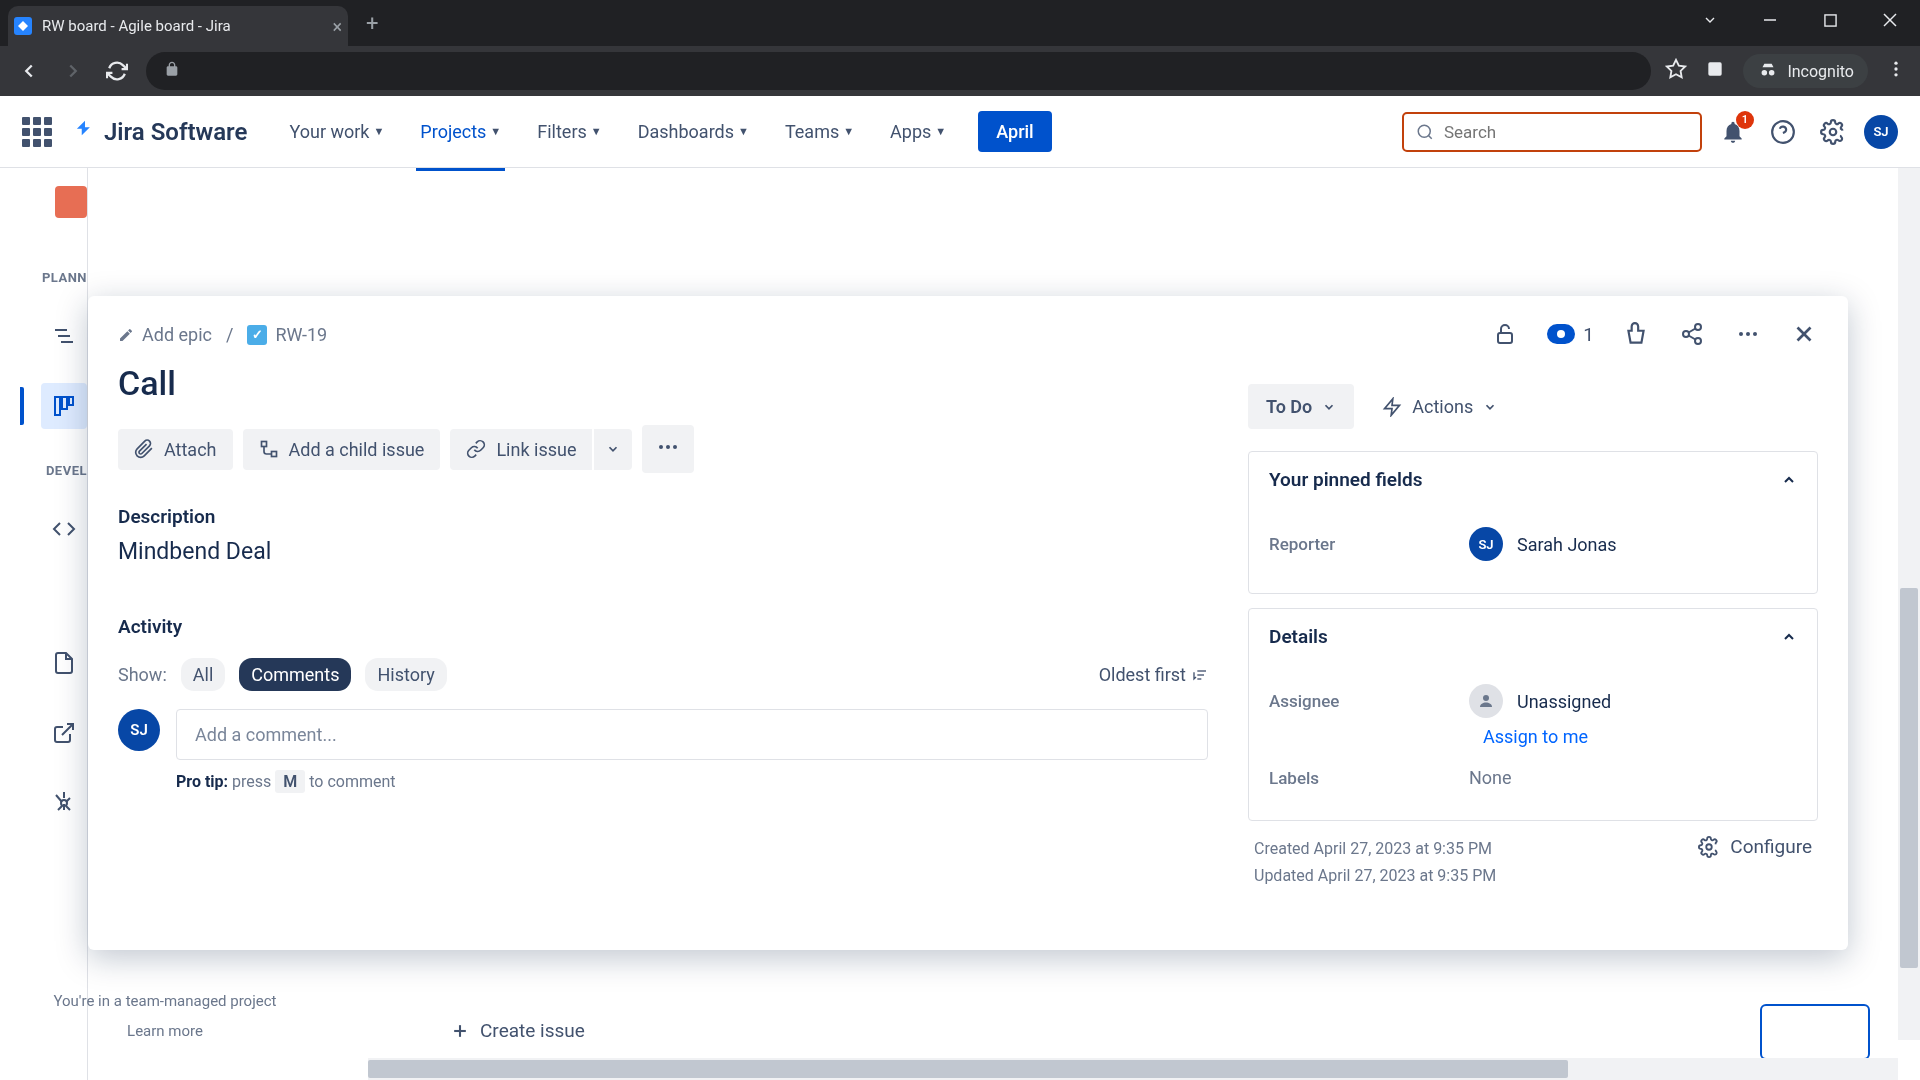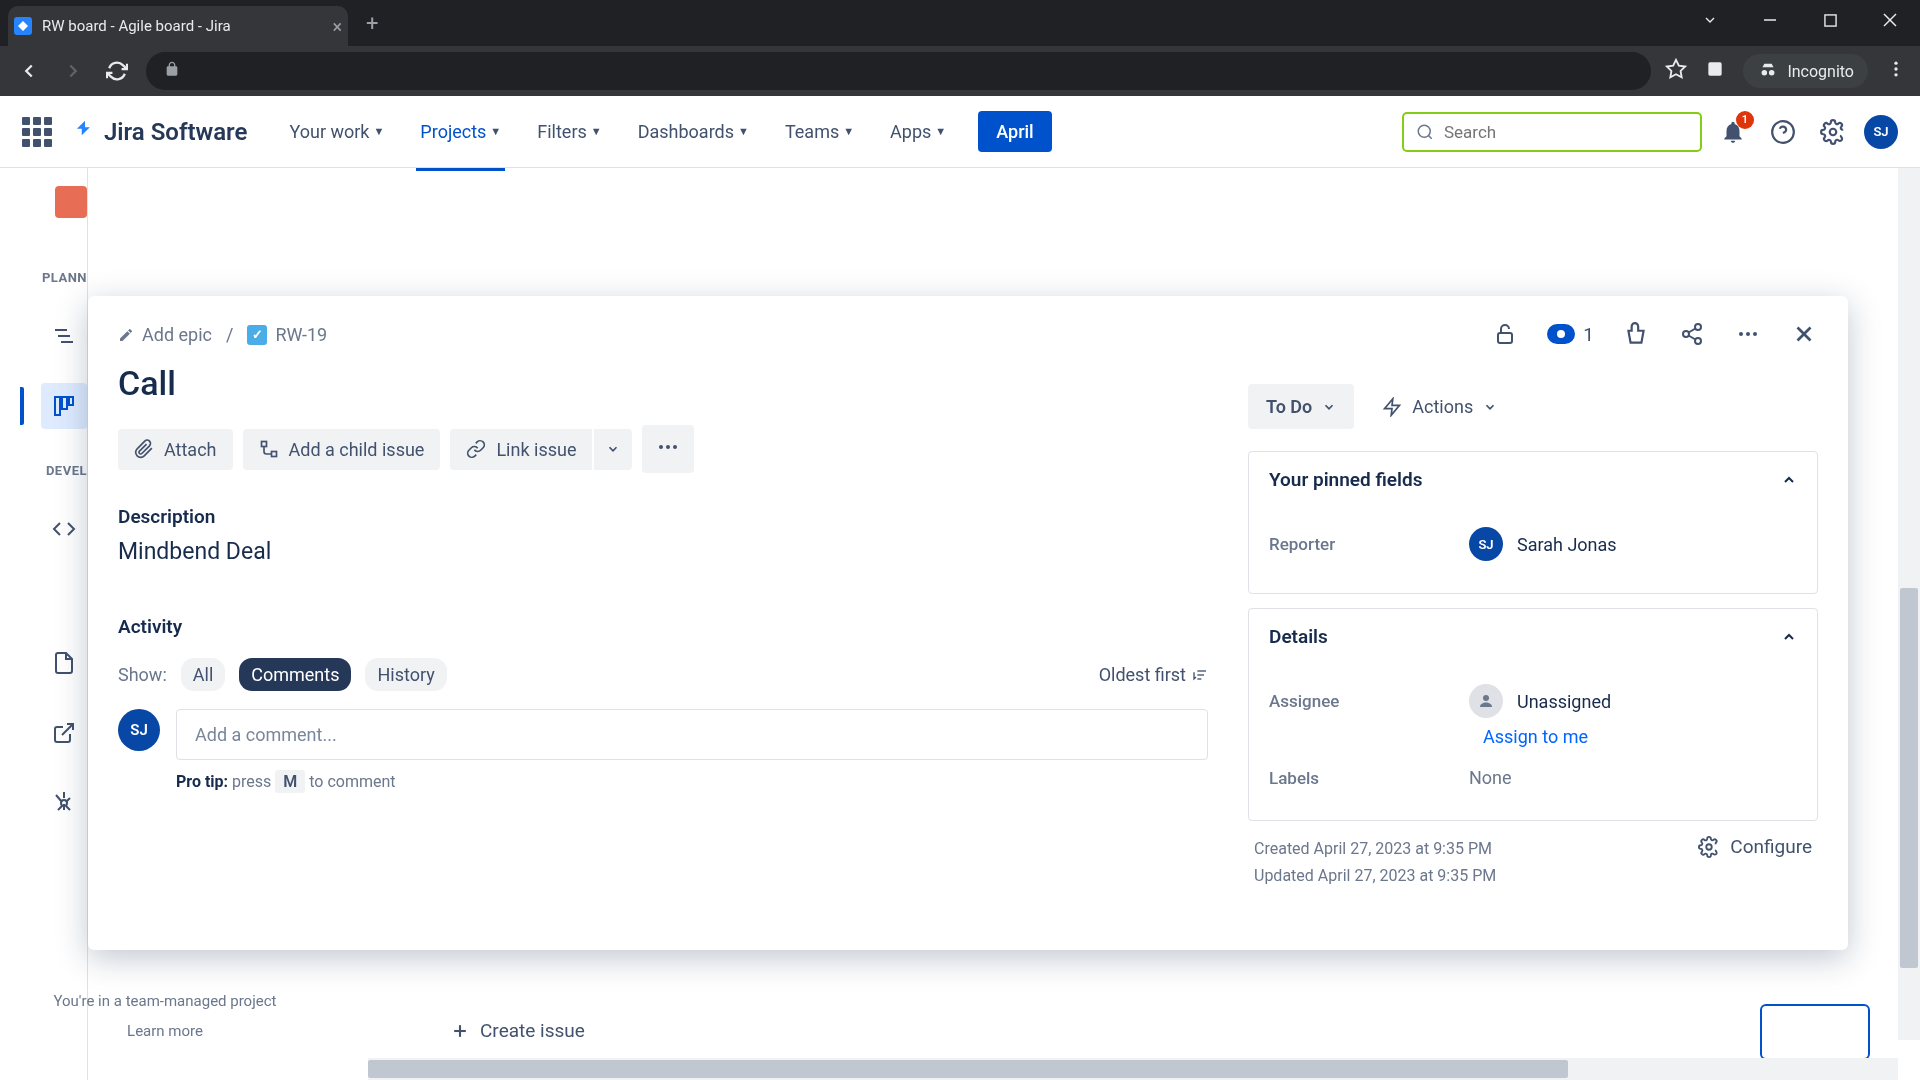--- a/index.html
+++ b/index.html
@@ -35,21 +35,21 @@
 .app-switcher span { background: #42526e; border-radius: 1px; }
 .jira-logo { display: flex; align-items: center; gap: 6px; margin-left: 8px; margin-right: 18px; }
 .jira-logo-icon { width: 26px; height: 26px; color: #2684ff; }
 .jira-logo-text { font-size: 24px; font-weight: 600; color: #253858; }
 .nav-item { display: flex; align-items: center; gap: 4px; padding: 8px 12px; color: #42526e; font-size: 18px; cursor: pointer; border-radius: 4px; }
 .nav-item.active { color: #0052cc; position: relative; }
 .nav-item.active::after { content: ''; position: absolute; bottom: -21px; left: 8px; right: 8px; height: 3px; background: #0052cc; }
 .chev { font-size: 11px; color: #42526e; }
 .create-btn { background: #0052cc; color: #fff; padding: 10px 18px; border-radius: 4px; font-size: 18px; font-weight: 500; cursor: pointer; margin-left: 8px; }
 .nav-spacer { flex: 1; }
-.search-box { display: flex; align-items: center; border: 2px solid #84cc16; border-radius: 5px; padding: 8px 12px; width: 300px; gap: 10px; }
+.search-box { display: flex; align-items: center; border: 2px solid #c2410c; border-radius: 5px; padding: 8px 12px; width: 300px; gap: 10px; }
 .search-box input { border: none; outline: none; font-size: 17px; flex: 1; background: transparent; }
 .nav-icon { width: 38px; height: 38px; border-radius: 50%; display: flex; align-items: center; justify-content: center; cursor: pointer; color: #42526e; position: relative; }
 .notif-badge { position: absolute; top: -2px; right: -2px; background: #de350b; color: #fff; font-size: 11px; border-radius: 50%; width: 18px; height: 18px; display: flex; align-items: center; justify-content: center; font-weight: 600; }
 .avatar-sm { width: 34px; height: 34px; border-radius: 50%; background: #0747a6; color: #fff; display: flex; align-items: center; justify-content: center; font-size: 13px; font-weight: 600; }
 
 
 .board-bg { position: absolute; top: 72px; left: 0; right: 0; bottom: 0; display: flex; }
 .sidebar-rail { width: 88px; border-right: 1px solid #dfe1e6; padding-top: 18px; display: flex; flex-direction: column; align-items: flex-end; gap: 24px; }
 .rail-project { width: 32px; height: 32px; background: #e76e54; border-radius: 4px; margin-bottom: 18px; }
 .rail-label { font-size: 13px; font-weight: 700; color: #6b778c; letter-spacing: 0.5px; margin: 10px 0 4px; }

